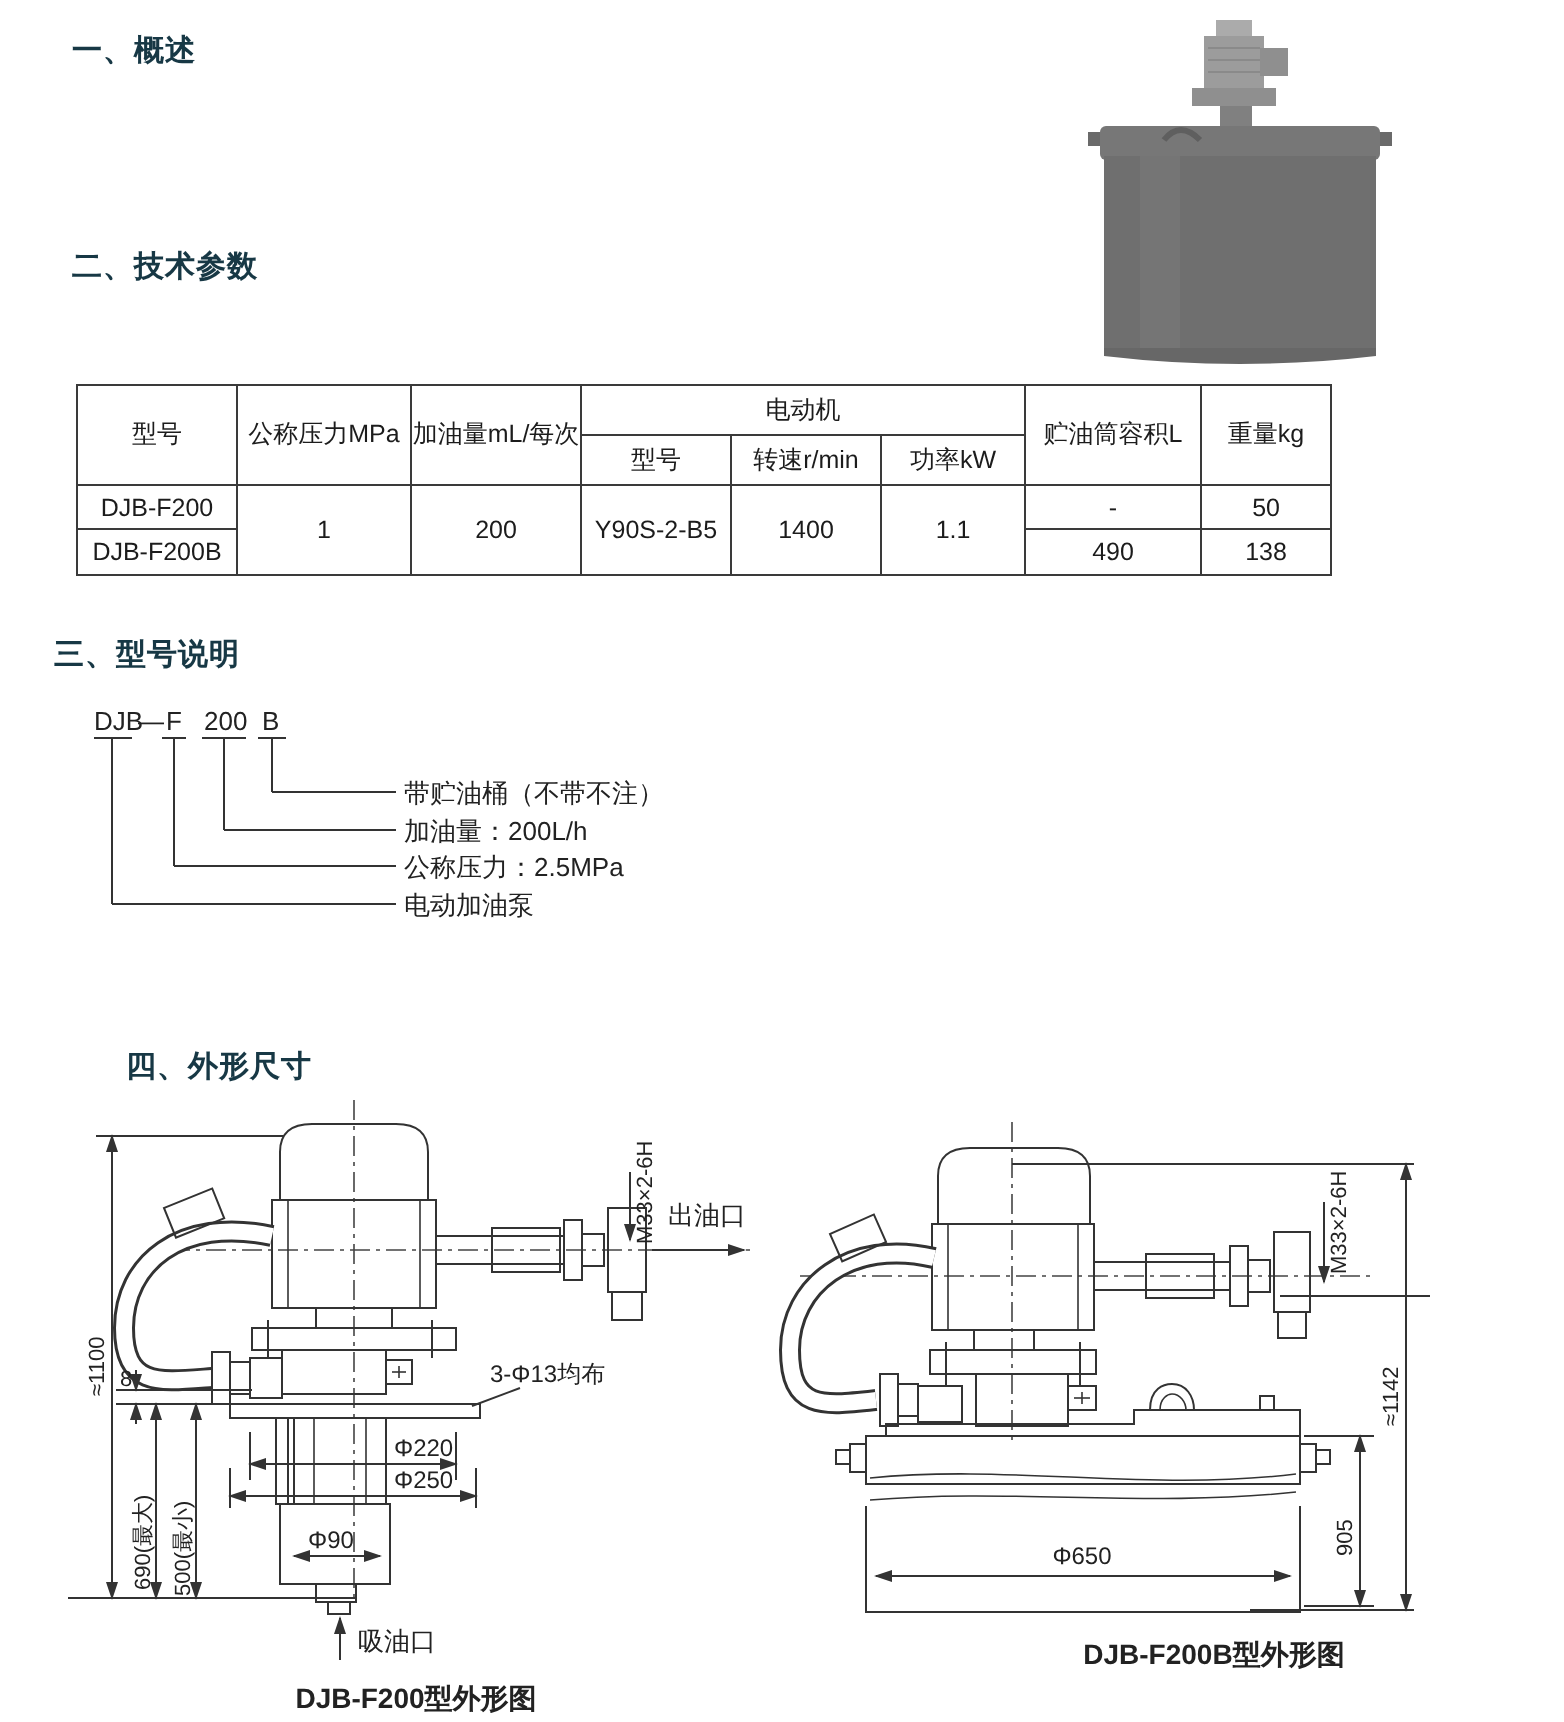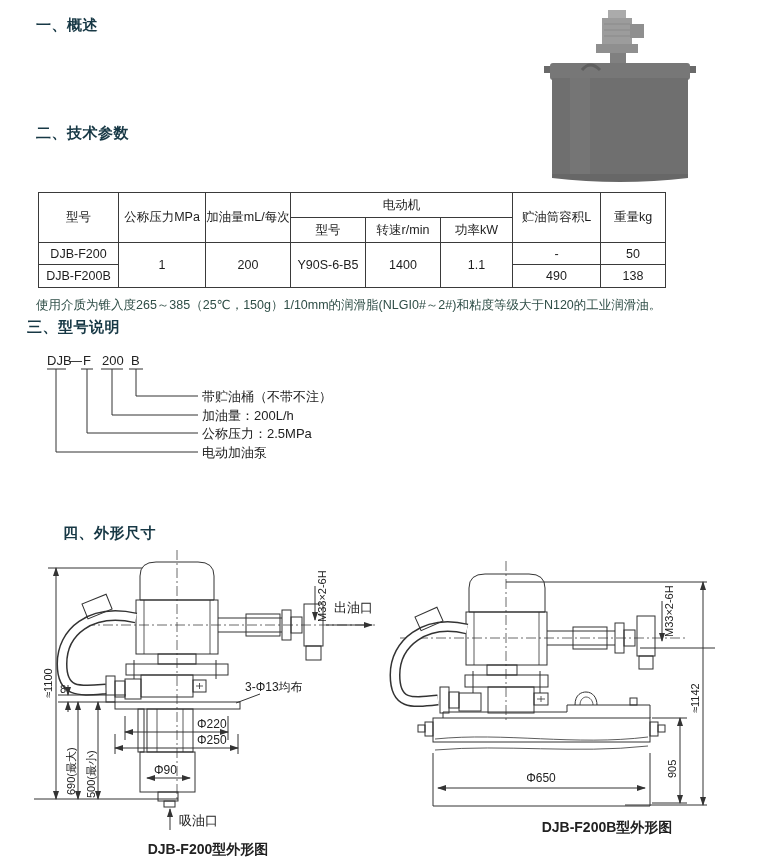--- a/index.html
+++ b/index.html
@@ -77,35 +77,34 @@
     </tr>
     <tr style="height:25px">
       <td>型号</td>
       <td>转速r/min</td>
       <td>功率kW</td>
     </tr>
     <tr style="height:22px">
       <td>DJB-F200</td>
       <td rowspan="2">1</td>
       <td rowspan="2">200</td>
-      <td rowspan="2">Y90S-6-B5</td>
+      <td rowspan="2">Y90S-2-B5</td>
       <td rowspan="2">1400</td>
       <td rowspan="2">1.1</td>
       <td>-</td>
       <td>50</td>
     </tr>
     <tr style="height:23px">
       <td>DJB-F200B</td>
       <td>490</td>
       <td>138</td>
     </tr>
   </tbody>
     </table>
 
-  <div class="note" style="left:36px;top:297px;width:742px;">使用介质为锥入度265～385（25℃，150g）1/10mm的润滑脂(NLGI0#～2#)和粘度等级大于N120的工业润滑油。</div>
 
   <div class="heading" style="left:27px;top:318px;">三、型号说明</div>
 
   <svg style="position:absolute;left:30px;top:350px;" width="430" height="120" viewBox="0 0 430 120">
     <g class="ln">
       <line x1="17" y1="19" x2="36" y2="19"></line>
         <line x1="26" y1="19" x2="26" y2="102"></line>
         <line x1="26" y1="102" x2="168" y2="102"></line>
       <line x1="51" y1="19" x2="63" y2="19"></line>
         <line x1="57" y1="19" x2="57" y2="83"></line>

